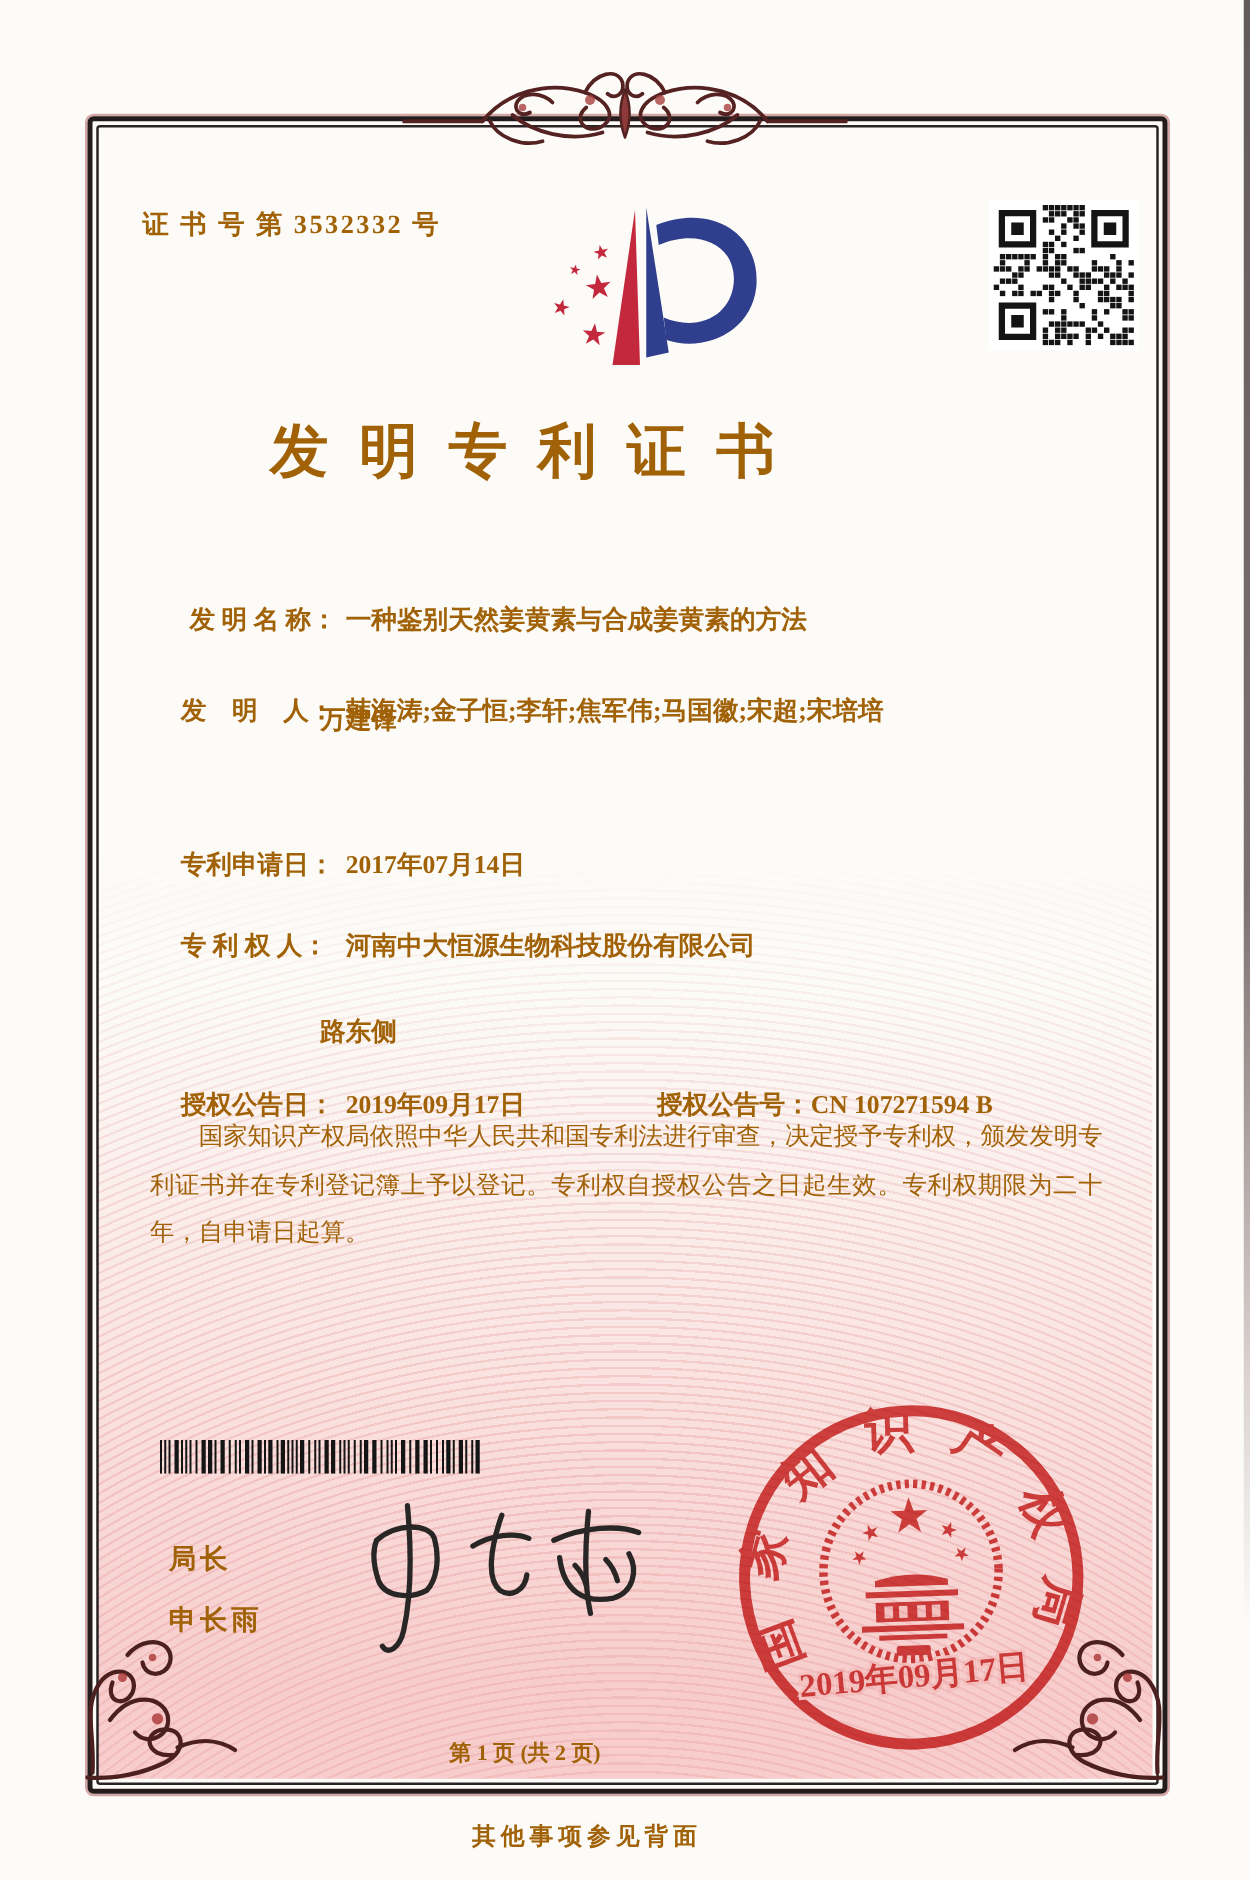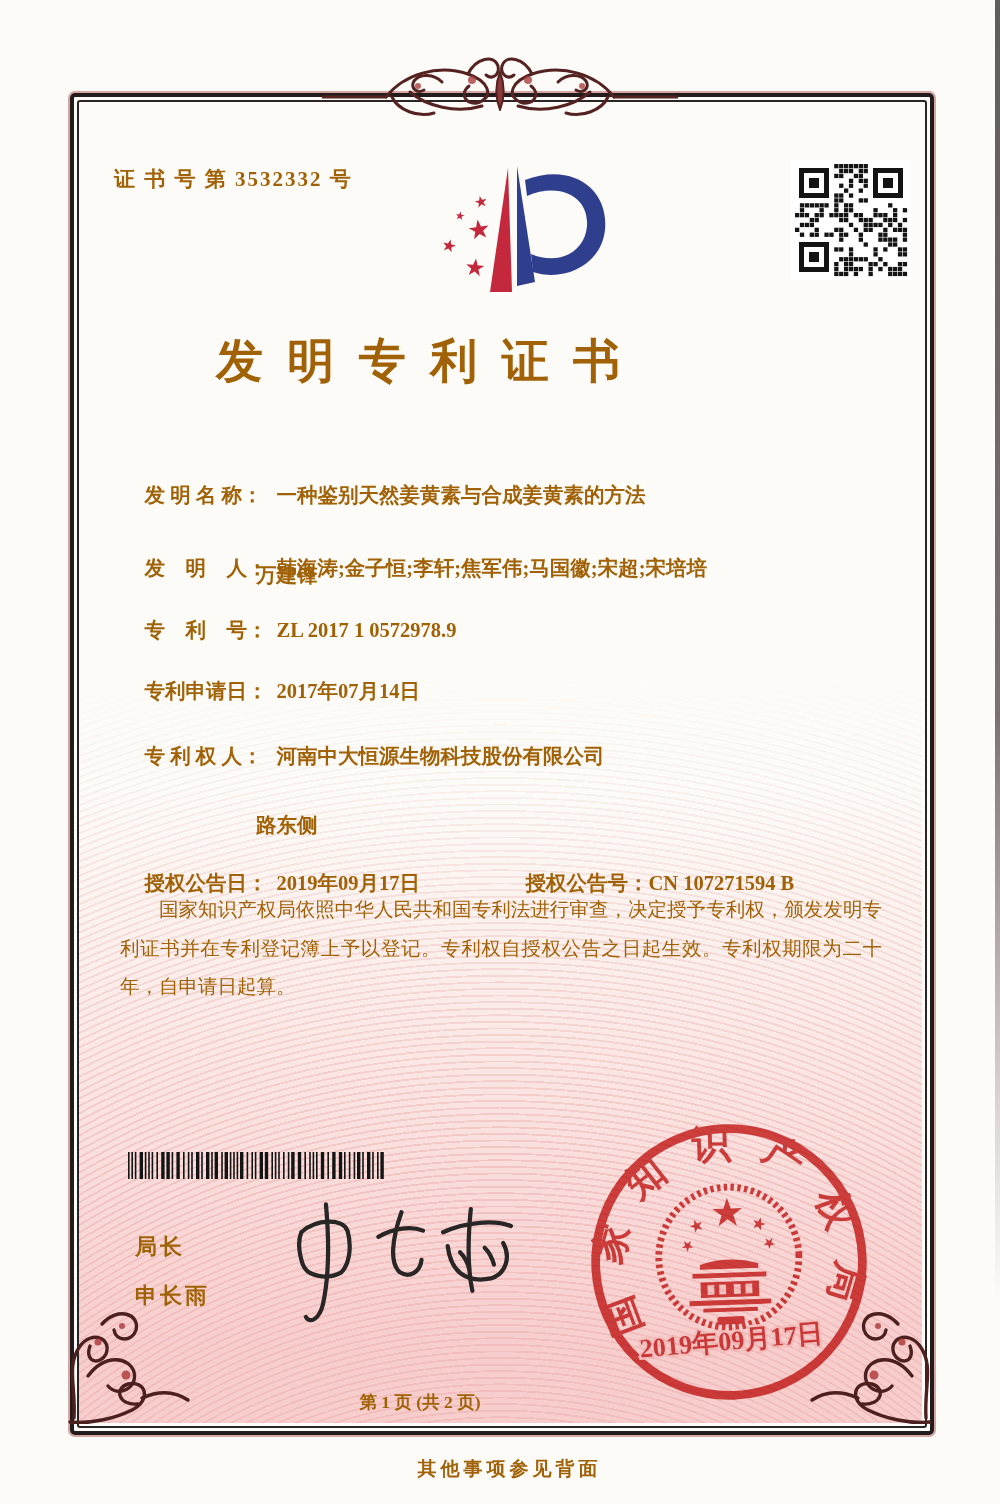--- a/index.html
+++ b/index.html
@@ -38,21 +38,21 @@
   .body-text{position:absolute; left:120px; top:891px; width:762px;
     font-size:19.5px; line-height:38.5px; text-align:justify; font-weight:500;}
   .body-text p{margin:0; text-indent:2em;}
   
   .barcode{position:absolute; left:128px; top:1152px;}
   .signer-role{position:absolute; left:135px; top:1232px; font-size:22px; font-weight:600; letter-spacing:3px;}
   .signer-name{position:absolute; left:135px; top:1281px; font-size:22px; font-weight:600; letter-spacing:3px;}
   .signature{position:absolute; left:272px; top:1192px; opacity:.92;}
   .seal{position:absolute; left:583px; top:1116px; mix-blend-mode:multiply; opacity:.93; transform:rotate(-2deg);}
   .page-num{position:absolute; left:70px; top:1390px; width:700px; text-align:center; font-size:17.5px; font-weight:600; white-space:pre;}
-  .back-note{position:absolute; left:0; top:1456px; width:939px; text-align:center; font-size:19px; font-weight:600; letter-spacing:4px;padding-left:40px;}
+  .back-note{position:absolute; left:0; top:1456px; width:939px; text-align:center; font-size:19px; font-weight:600; letter-spacing:4px;}
   .orn{position:absolute; pointer-events:none;}
 </style>
 </head>
 <body>
 
 <div class="page">
 
   <div class="guilloche"></div>
   <div class="pink-wash"></div>
 
@@ -312,32 +312,29 @@
         <rect x="77.5" y="111.80000000000001" width="4.3" height="4.3"></rect>
         <rect x="97.10000000000001" y="111.80000000000001" width="4.3" height="4.3"></rect>
         <rect x="102" y="111.80000000000001" width="4.3" height="4.3"></rect>
         <rect x="106.9" y="111.80000000000001" width="4.3" height="4.3"></rect>
         <rect x="111.80000000000001" y="111.80000000000001" width="4.3" height="4.3"></rect>
       </g>
   </svg>
 
   <div class="title">发明专利证书</div>
 
-  <div class="frow" style="top:458px;">
+  <div class="frow" style="top:458px;text-align:center;">
     <span class="flabel">发 明 名 称：</span><span class="fval">一种鉴别天然姜黄素与合成姜黄素的方法</span>
   </div>
 
   <div class="frow" style="top:531px;">
     <span class="flabel">发　明　人：</span><span class="fval">韩海涛;金子恒;李轩;焦军伟;马国徽;宋超;宋培培</span>
   </div>
   <div class="fcont" style="top:561px;">万建锋</div>
 
-  <div class="frow" style="top:593px;">
-    <span class="flabel">专　利　号：</span><span class="fval">ZL 2017 1 0572978.9</span>
-  </div>
 
   <div class="frow" style="top:654px;">
     <span class="flabel">专利申请日：</span><span class="fval">2017年07月14日</span>
   </div>
 
   <div class="frow" style="top:719px;">
     <span class="flabel">专 利 权 人：</span><span class="fval">河南中大恒源生物科技股份有限公司</span>
   </div>
 
   <div class="fcont" style="top:811px;">路东侧</div>

